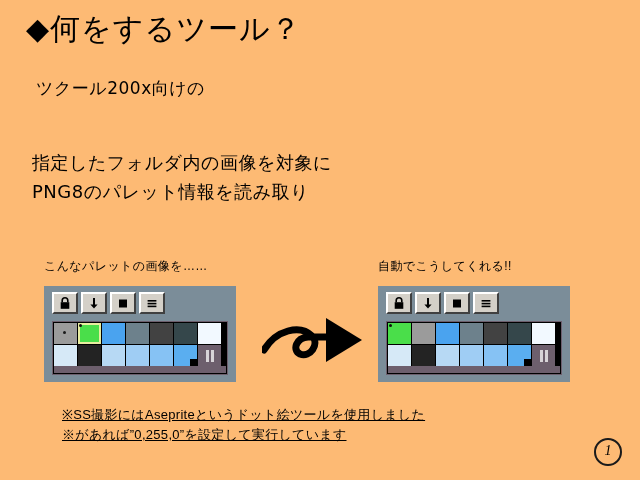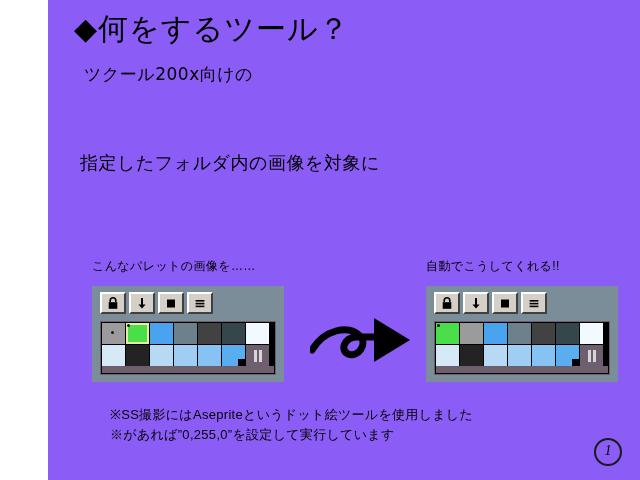--- a/index.html
+++ b/index.html
@@ -12,39 +12,38 @@
     height: 480px;
     position: relative;
     overflow: hidden;
     font-family: "DejaVu Sans", sans-serif;
     color: #000000;
   }
 
   .slide {
     position: absolute;
     inset: 0;
-    background: #8b5cf6;
-    margin-left: 48px;
+    background: #fdba74;
   }
 
   
   .title {
     position: absolute;
     left: 26px;
     top: 12px;
     font-size: 30px;
     line-height: 34px;
     letter-spacing: 1px;
     white-space: nowrap;
   }
 
   .lead {
     position: absolute;
     left: 36px;
-    top: 62px;
+    top: 76px;
     font-size: 17px;
     line-height: 24px;
     letter-spacing: 0.5px;
   }
   .lead div { white-space: nowrap; }
 
   .body-text {
     position: absolute;
     left: 32px;
     top: 148px;
@@ -65,20 +64,21 @@
   .caption-right { left: 378px; top: 258px; }
 
   .notes {
     position: absolute;
     left: 62px;
     top: 405px;
     font-size: 13px;
     line-height: 20px;
     letter-spacing: 0.3px;
     font-family: "Liberation Sans", sans-serif;
+    text-decoration: underline;
   }
   .notes div { white-space: nowrap; }
 
   .page-number {
     position: absolute;
     right: 18px;
     bottom: 14px;
     width: 24px;
     height: 24px;
     border: 2px solid #1a1a1a;
@@ -203,20 +203,21 @@
   <div class="title">
     <span>◆何をするツール？</span>
   </div>
 
   <div class="lead">
     <div>ツクール200x向けの</div>
   </div>
 
   <div class="body-text">
     <div>指定したフォルダ内の画像を対象に</div>
+    <div>PNG8のパレット情報を読み取り</div>
   </div>
 
   <div class="caption caption-left">こんなパレットの画像を……</div>
   <div class="caption caption-right">自動でこうしてくれる!!</div>
 
   <div class="widget widget-left" style="background: rgb(123, 141, 153);">
 
     <div class="toolbar">
       <div class="tool-btn">
         <span>

